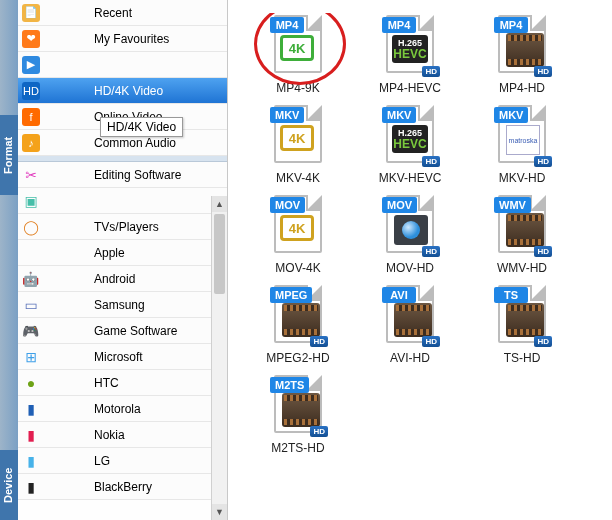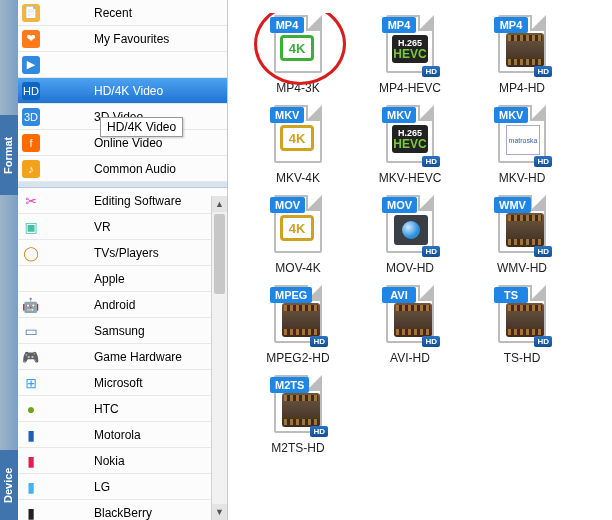--- a/index.html
+++ b/index.html
@@ -280,59 +280,54 @@
             <div class="cat-label">My Favourites</div>
           </div>
           <div class="cat-item">
             <div class="cat-icon" style="background: rgb(47, 138, 224); color: rgb(255, 255, 255);">▶</div>
           </div>
           <div class="cat-item selected">
             <div class="cat-icon" style="background: rgb(14, 102, 196); color: rgb(255, 255, 255);">HD</div>
             <div class="cat-label">HD/4K Video</div>
           </div>
           <div class="cat-item">
-            <div class="cat-icon" style="background: rgb(47, 138, 224); color: rgb(255, 255, 255);">3D</div>
-            <div class="cat-label">3D Video</div>
-          </div>
-          <div class="cat-item">
             <div class="cat-icon" style="background: rgb(255, 106, 0); color: rgb(255, 255, 255);">f</div>
             <div class="cat-label">Online Video</div>
           </div>
           <div class="cat-item">
             <div class="cat-icon" style="background: rgb(244, 162, 27); color: rgb(255, 255, 255);">♪</div>
             <div class="cat-label">Common Audio</div>
           </div>
           <div class="divider-row"></div>
           <div class="cat-item">
             <div class="cat-icon" style="color: rgb(226, 63, 191); font-size: 14px;">✂</div>
             <div class="cat-label">Editing Software</div>
           </div>
           <div class="cat-item">
             <div class="cat-icon" style="color: rgb(70, 191, 169); font-size: 14px;">▣</div>
-            <div class="cat-label">VR</div>
           </div>
           <div class="cat-item">
             <div class="cat-icon" style="color: rgb(224, 126, 30); font-size: 14px;">◯</div>
             <div class="cat-label">TVs/Players</div>
           </div>
           <div class="cat-item">
             <div class="cat-icon" style="color: rgb(122, 122, 122); font-size: 14px;"></div>
             <div class="cat-label">Apple</div>
           </div>
           <div class="cat-item">
             <div class="cat-icon" style="color: rgb(143, 181, 58); font-size: 14px;">🤖</div>
             <div class="cat-label">Android</div>
           </div>
           <div class="cat-item">
             <div class="cat-icon" style="color: rgb(91, 115, 185); font-size: 14px;">▭</div>
             <div class="cat-label">Samsung</div>
           </div>
           <div class="cat-item">
             <div class="cat-icon" style="color: rgb(122, 122, 122); font-size: 14px;">🎮</div>
-            <div class="cat-label">Game Hardware</div>
+            <div class="cat-label">Game Software</div>
           </div>
           <div class="cat-item">
             <div class="cat-icon" style="color: rgb(63, 160, 232); font-size: 14px;">⊞</div>
             <div class="cat-label">Microsoft</div>
           </div>
           <div class="cat-item">
             <div class="cat-icon" style="color: rgb(110, 163, 23); font-size: 14px;">●</div>
             <div class="cat-label">HTC</div>
           </div>
           <div class="cat-item">
@@ -364,21 +359,21 @@
 
   <div class="main">
     <div class="grid" id="fmt-grid">
         <div class="fmt-item">
           <div class="fmt-icon">
             <div class="file-page"></div>
             <div class="ext-band">MP4</div>
             <div class="inner-badge k4-green">4K</div>
             <div class="red-circle"></div>
           </div>
-          <div class="fmt-label">MP4-3K</div>
+          <div class="fmt-label">MP4-9K</div>
         </div>
         <div class="fmt-item">
           <div class="fmt-icon">
             <div class="file-page"></div>
             <div class="ext-band">MP4</div>
             <div class="inner-badge hevc">
               <span class="l1">H.265</span>
               <span class="l2">HEVC</span>
             </div>
             <div class="hd-chip">HD</div>

